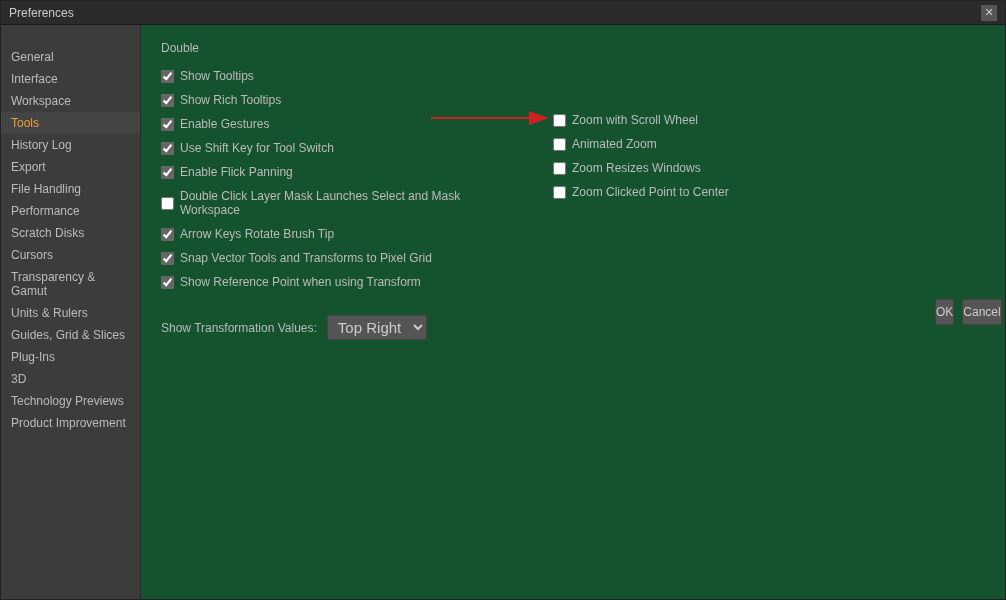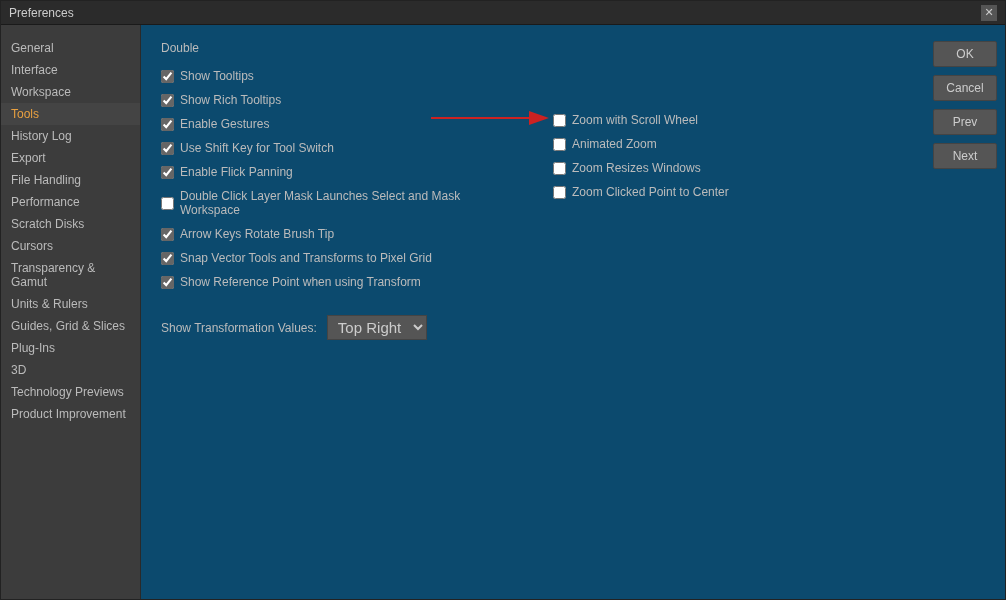--- a/index.html
+++ b/index.html
@@ -10,21 +10,21 @@
       color: #ccc;
       display: flex;
       justify-content: center;
       align-items: center;
       width: 1006px;
       height: 600px;
     }
     .dialog {
       width: 1006px;
       height: 600px;
-      background: #0c4a6e;
+      background: #14532d;
       border: 1px solid #222;
       display: flex;
       flex-direction: column;
       position: relative;
     }
     .title-bar {
       background: #2b2b2b;
       height: 24px;
       display: flex;
       align-items: center;
@@ -51,21 +51,21 @@
     }
     .body {
       display: flex;
       flex: 1;
       overflow: hidden;
     }
     .sidebar {
       width: 140px;
       background: #3c3c3c;
       border-right: 1px solid #2a2a2a;
-      padding: 12px 0;
+      padding: 21px 0;
       flex-shrink: 0;
     }
     .sidebar-item {
       padding: 4px 10px;
       color: #bbb;
       cursor: pointer;
       font-size: 12px;
     }
     .sidebar-item.active {
       color: #e8a040;
@@ -123,21 +123,21 @@
       color: #ccc;
       padding: 2px 6px;
       font-size: 15px;
       cursor: pointer;
       width: 100px;
     }
     .right-buttons {
       width: 80px;
       padding: 16px 10px;
       display: flex;
-      flex-direction: column;
+      flex-direction: row;
       gap: 8px;
       align-items: center;
       flex-shrink: 0;
     }
     .action-btn {
       width: 64px;
       height: 26px;
       background: #555;
       border: 1px solid #444;
       color: #ccc;

